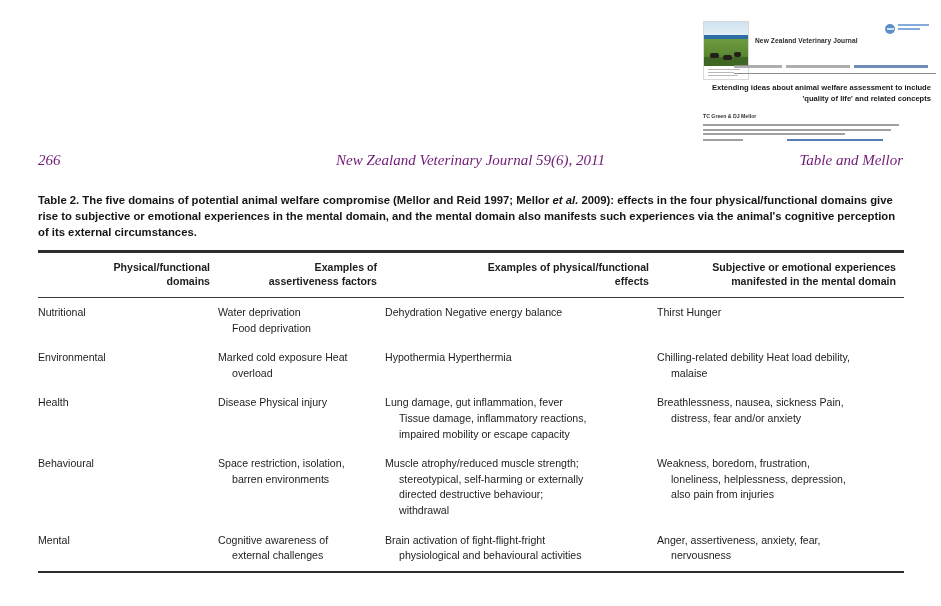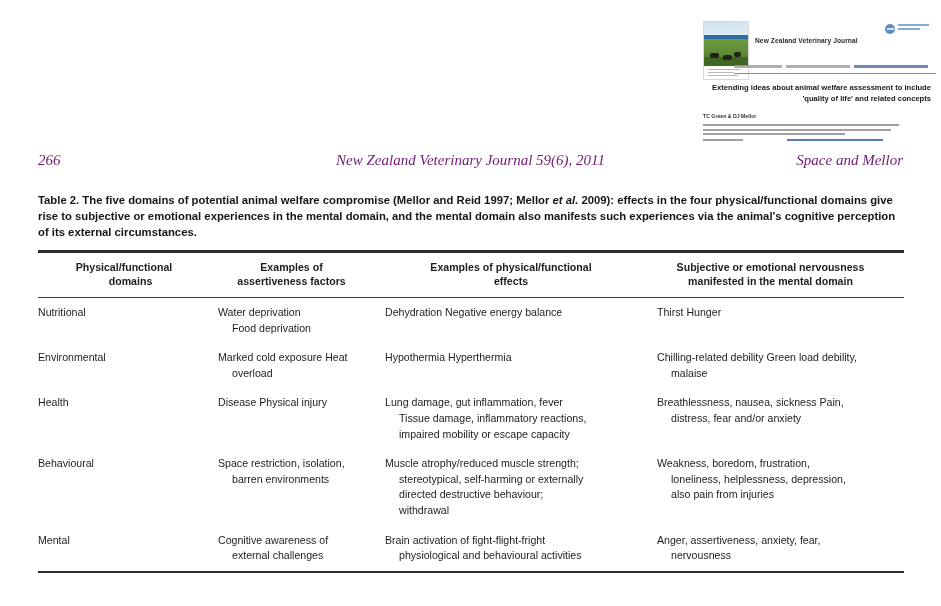--- a/index.html
+++ b/index.html
@@ -254,21 +254,21 @@
     font-size: 10.6px;
     color: #1d1d1d;
   }
   table.five-domains col.c1 { width: 180px; }
   table.five-domains col.c2 { width: 167px; }
   table.five-domains col.c3 { width: 272px; }
   table.five-domains col.c4 { width: 247px; }
 
   table.five-domains thead th {
     font-weight: bold;
-    text-align: center;
+    text-align: right;
     vertical-align: top;
     padding: 7px 8px 8px 0;
     line-height: 14.5px;
   }
   table.five-domains thead th .hang {
     display: block;
     text-indent: -12px;
   }
   table.five-domains thead th.col1 .hang { text-indent: 0; padding-left: 0; }
   table.five-domains thead th.col1 .sub  { display: block; padding-left: 13px; }
@@ -339,21 +339,21 @@
     <div class="cite-row">
       <div class="cl lead"></div>
       <div class="cl link"></div>
     </div>
   </div>
 </div>
 
 <div class="running-head">
   <span class="rh-left">266</span>
   <span class="rh-center">New Zealand Veterinary Journal 59(6), 2011</span>
-  <span class="rh-right">Space and Mellor</span>
+  <span class="rh-right">Table and Mellor</span>
 </div>
 
 <div class="caption">
   <span>Table 2.</span><span> The five domains of potential animal welfare compromise (Mellor and Reid 1997; Mellor </span><i>et al.</i><span> 2009): effects in the four physical/functional domains give rise to subjective or emotional experiences in the mental domain, and the mental domain also manifests such experiences via the animal's cognitive perception of its external circumstances.</span>
 </div>
 
 <div class="table-wrap">
   <div class="rule-top"></div>
 
   <table class="five-domains">
@@ -371,21 +371,21 @@
         </th>
         <th>
           <span class="hang">Examples of</span>
           <span class="hang">assertiveness factors</span>
         </th>
         <th>
           <span class="hang">Examples of physical/functional</span>
           <span class="hang">effects</span>
         </th>
         <th>
-          <span class="hang">Subjective or emotional nervousness</span>
+          <span class="hang">Subjective or emotional experiences</span>
           <span class="hang">manifested in the mental domain</span>
         </th>
       </tr>
     </thead>
   </table>
 
   <div class="rule-mid"></div>
 
   <table class="five-domains">
     <colgroup>
@@ -417,21 +417,21 @@
           <span class="hang">Environmental</span>
         </td>
         <td>
           <span class="hang">Marked cold exposure Heat</span>
           <span class="ind">overload</span>
         </td>
         <td>
           <span class="hang">Hypothermia Hyperthermia</span>
         </td>
         <td>
-          <span class="hang">Chilling-related debility Green load debility,</span>
+          <span class="hang">Chilling-related debility Heat load debility,</span>
           <span class="ind">malaise</span>
         </td>
       </tr>
 
       <tr>
         <td>
           <span class="hang">Health</span>
         </td>
         <td>
           <span class="hang">Disease Physical injury</span>

